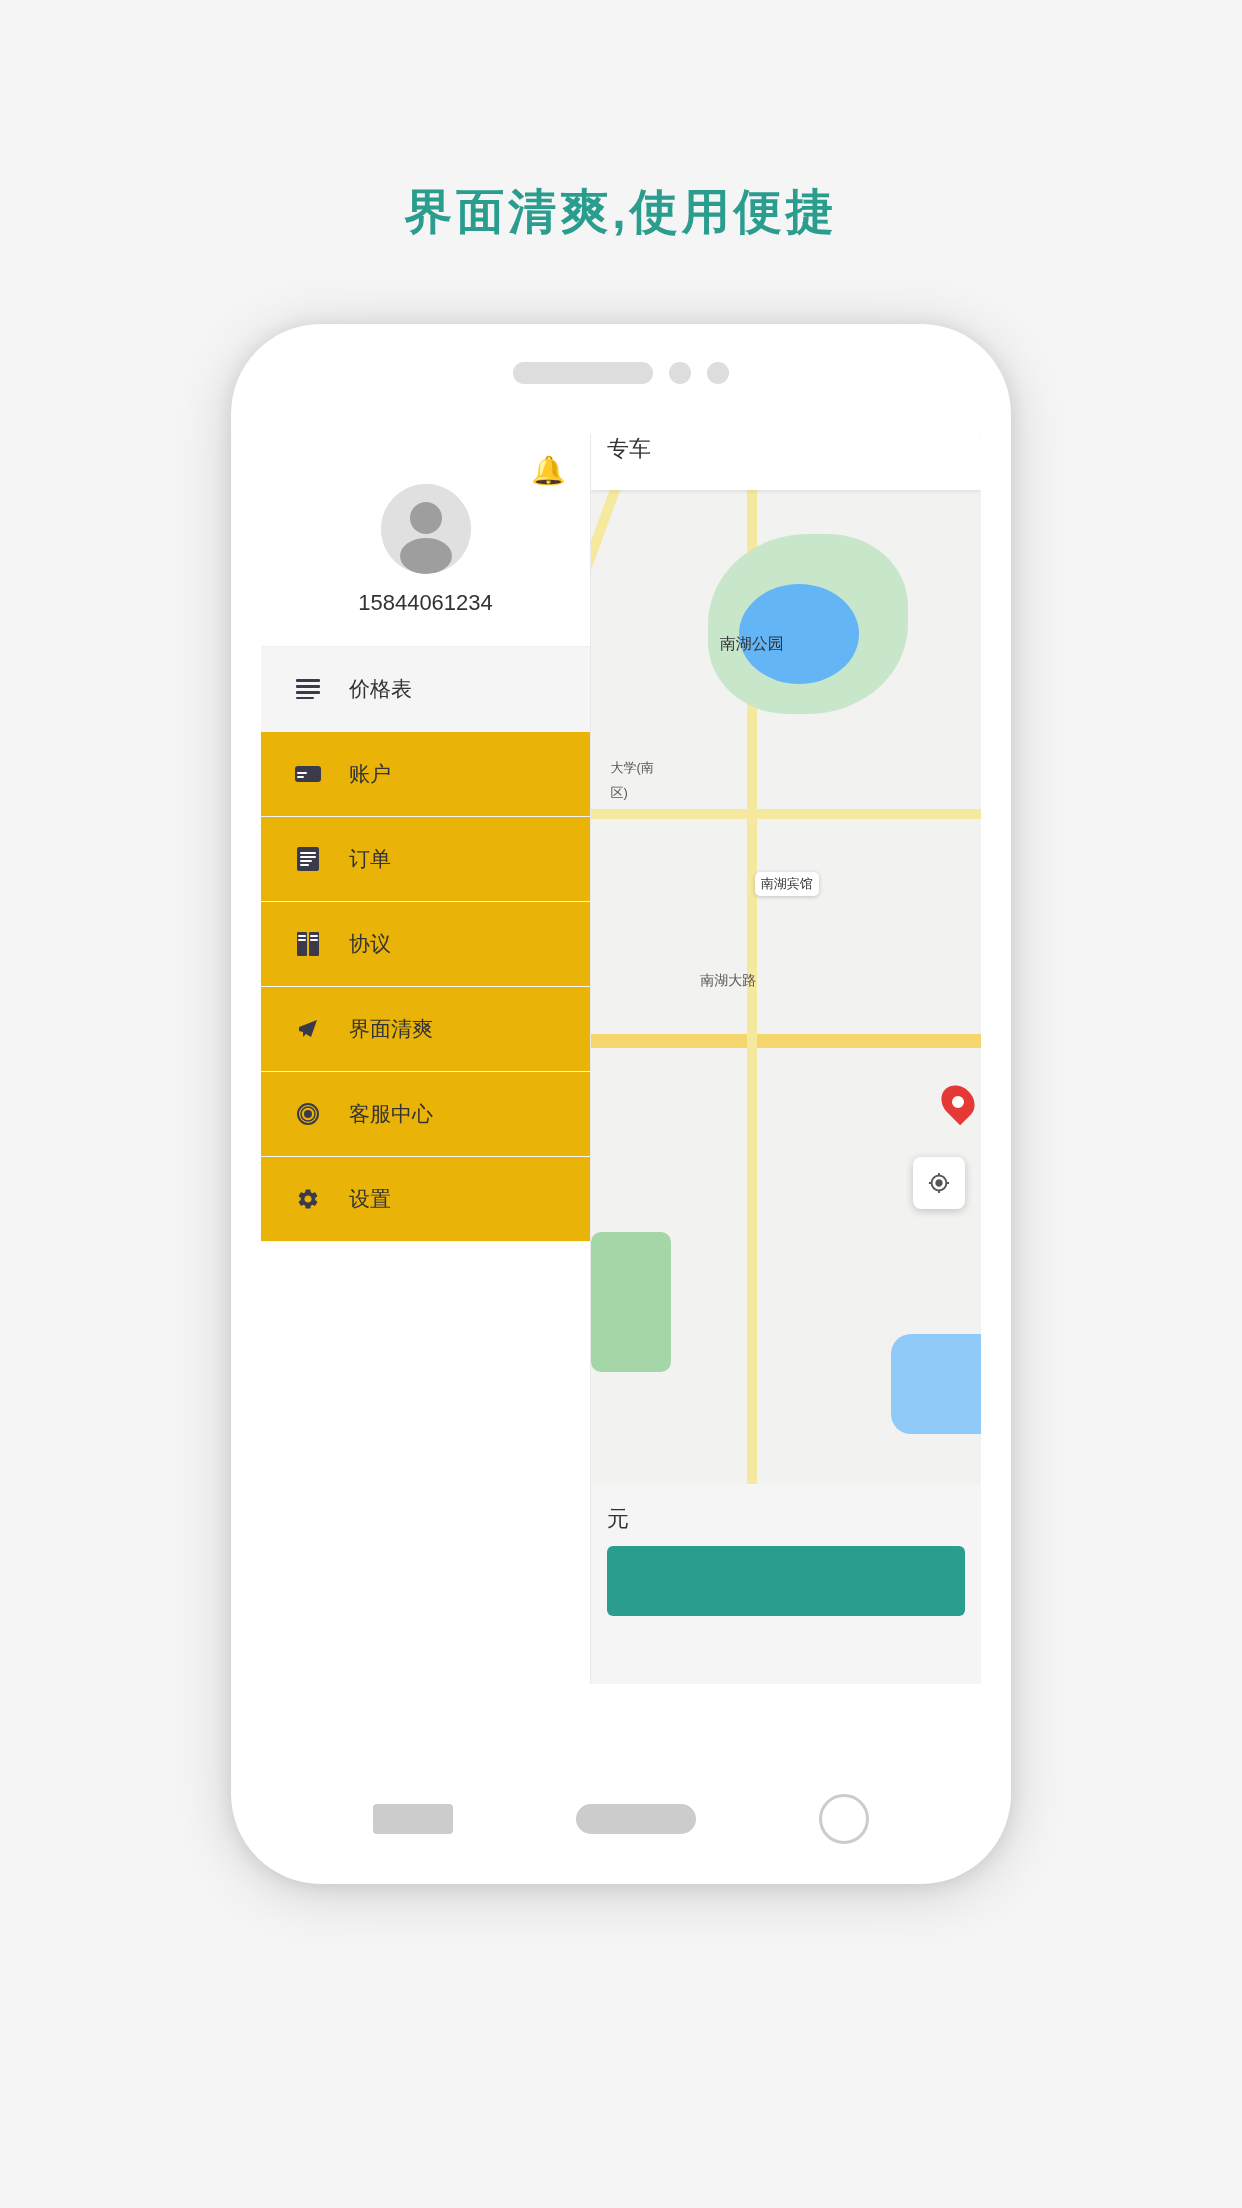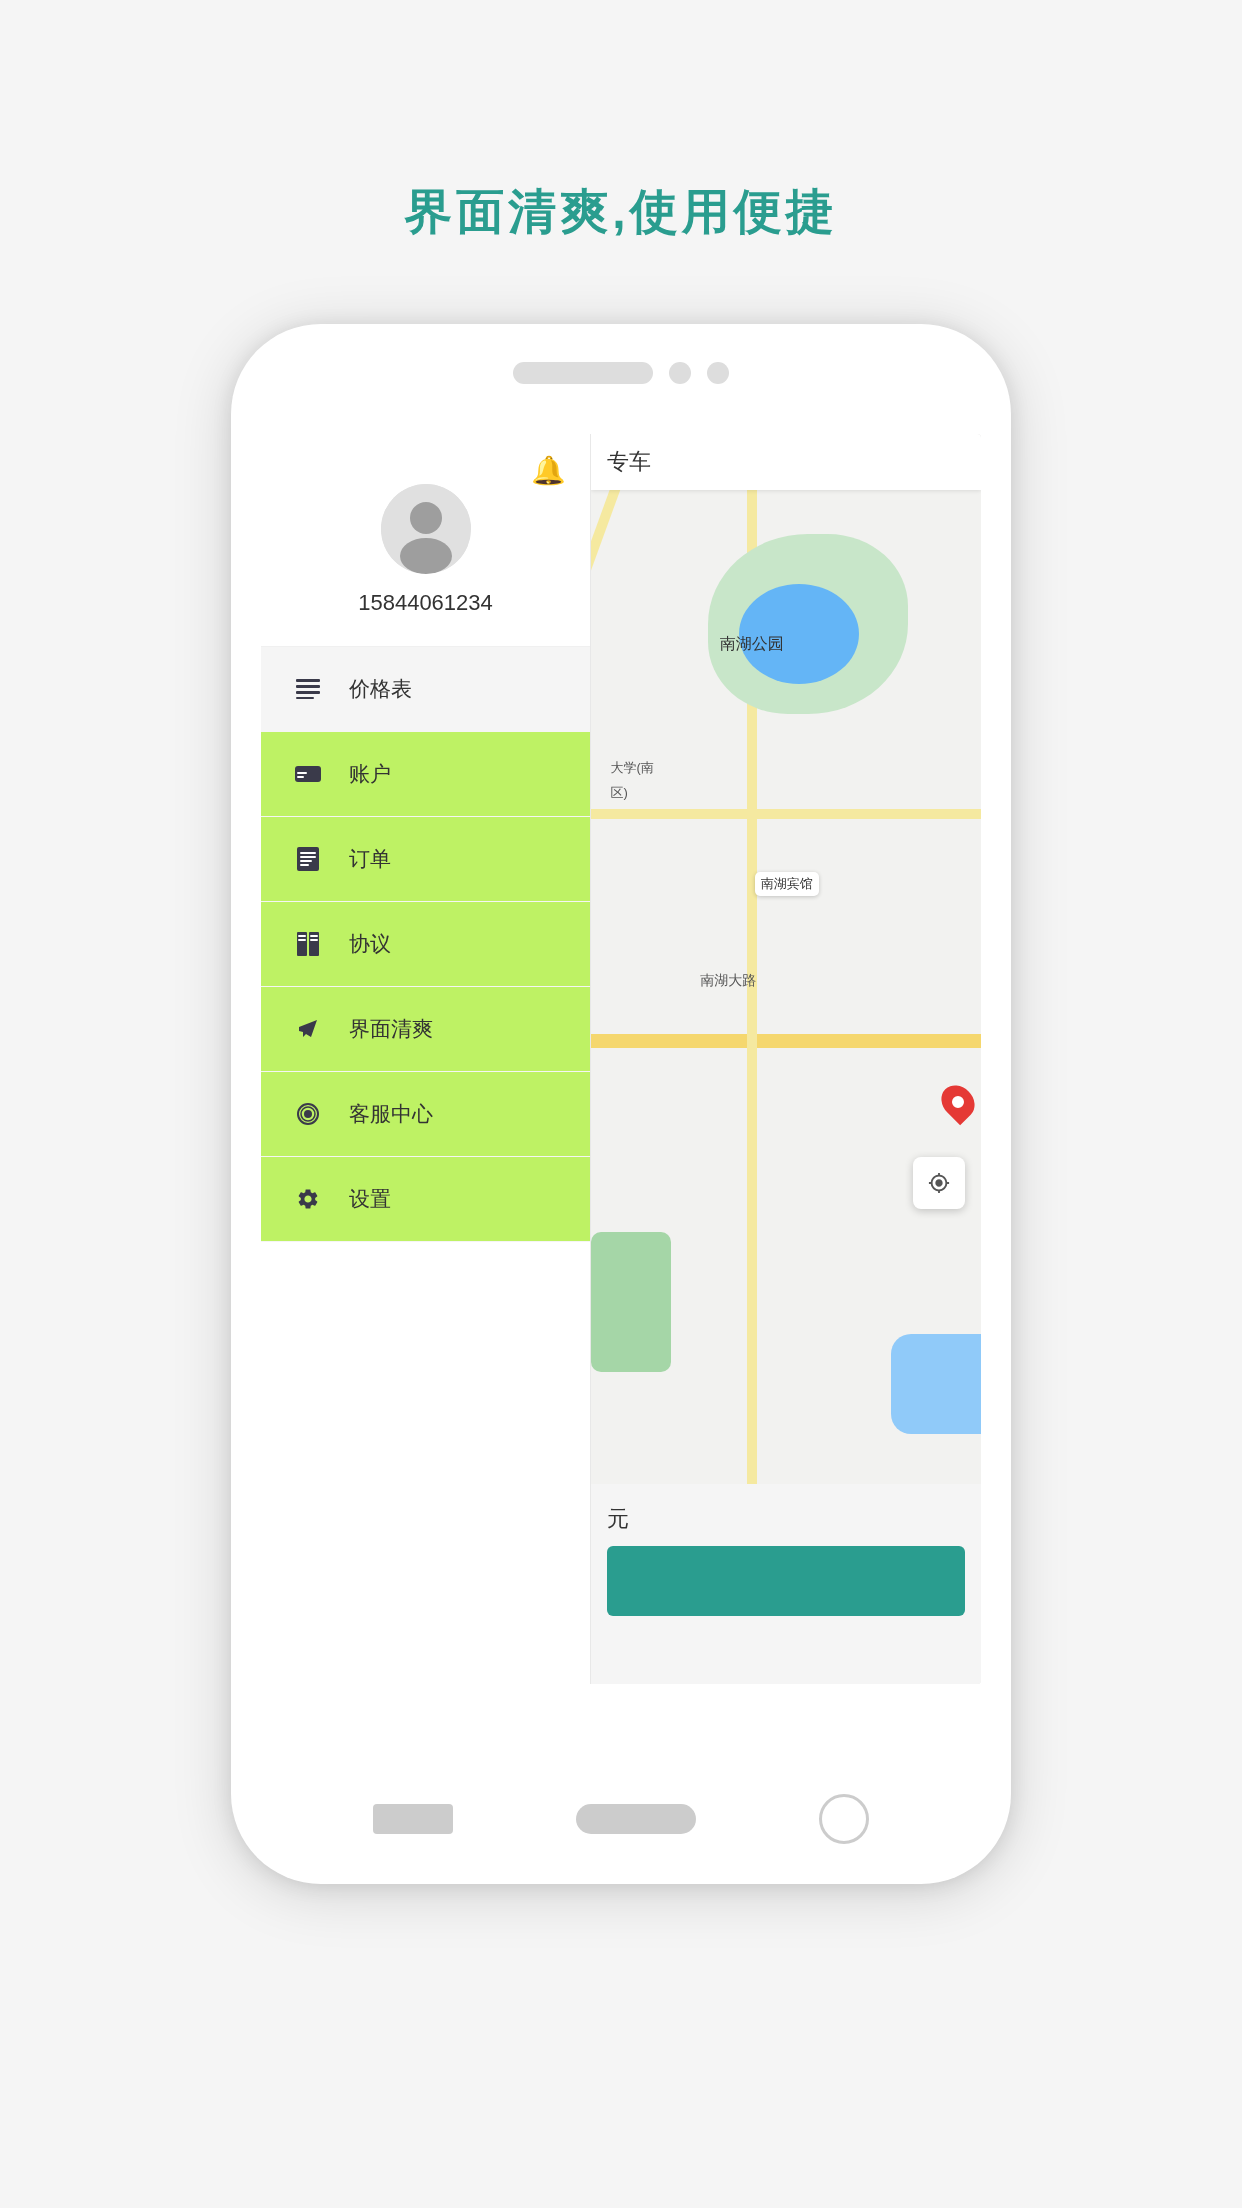--- a/index.html
+++ b/index.html
@@ -167,21 +167,21 @@
       flex: 1;
       overflow-y: auto;
     }
 
     .menu-item {
       display: flex;
       align-items: center;
       padding: 28px 30px;
       border-bottom: 1px solid #f5f5f5;
       cursor: pointer;
-      background: #bef264;
+      background: #eab308;
     }
 
     .menu-item.active {
       background: #f5f5f5;
     }
 
     .menu-icon {
       width: 34px;
       font-size: 24px;
       color: #3a3a4a;
@@ -304,21 +304,20 @@
       white-space: nowrap;
     }
 
     
     .map-top-bar {
       position: absolute;
       top: 0; left: 0; right: 0;
       height: 56px;
       background: #fff;
       display: flex;
-      align-items: center;
       padding: 0 16px;
       box-shadow: 0 1px 4px rgba(0,0,0,0.1);
       z-index: 3;
     }
     .map-top-label {
       font-size: 22px;
       color: #333;
       font-weight: 500;
     }
 

